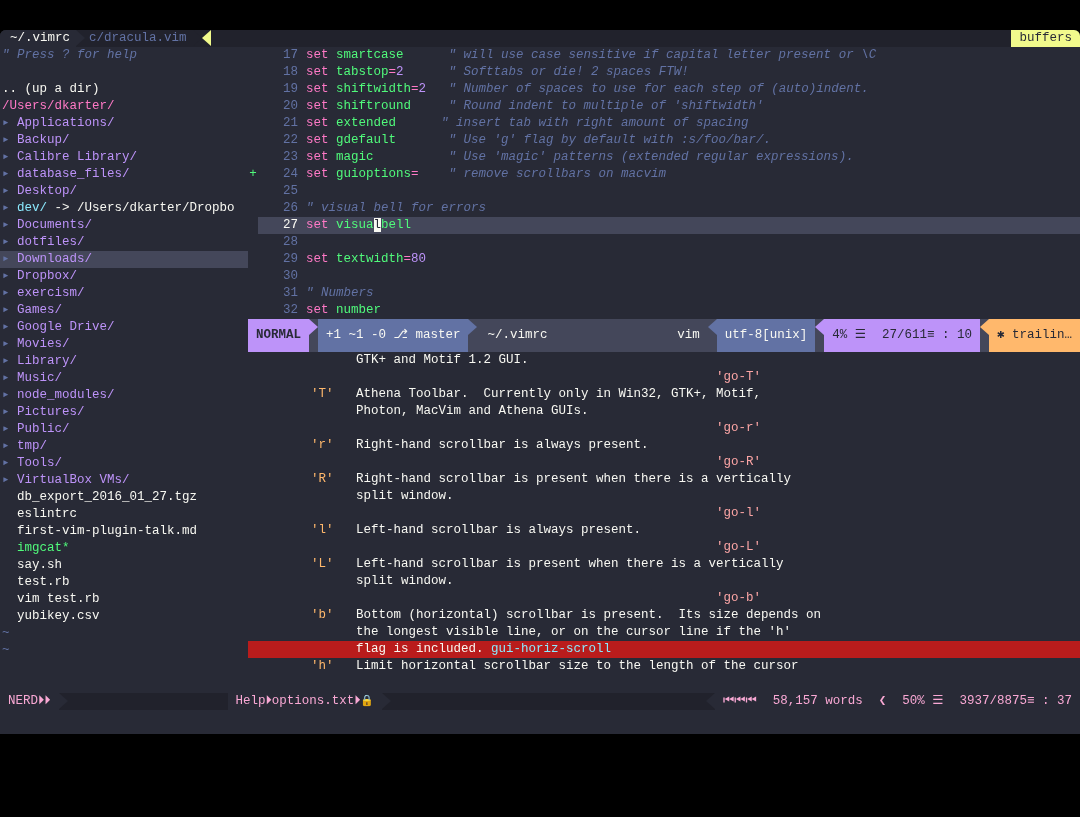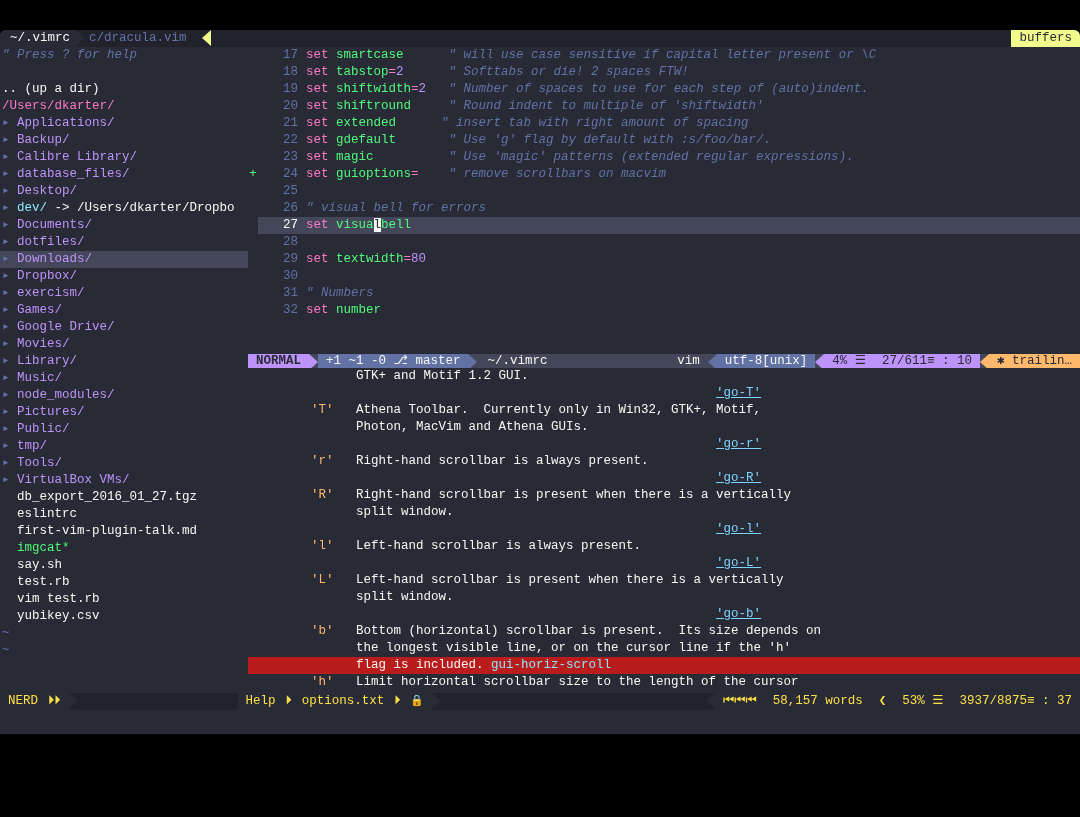--- a/index.html
+++ b/index.html
@@ -80,51 +80,51 @@
   color: #f8f8f2;
   padding: 0;
 }
 .sidebar .line { padding: 0 2px; white-space: pre; }
 .comment { color: #6272a4; font-style: italic; }
 .magenta { color: #ff79c6; }
 .green { color: #50fa7b; }
 .purple { color: #bd93f9; }
 .orange { color: #ffb86c; }
 .cyan { color: #8be9fd; }
-.yellow { color: #7dd3fc; text-decoration: underline; }
+.yellow { color: #fca5a5; }
 .fg { color: #f8f8f2; }
 .tri { color: #6272a4; }
 .main {
   flex: 1;
   display: flex;
   flex-direction: column;
 }
 .editor { background: #282a36; }
 .edline { display: flex; white-space: pre; }
 .gutter { width: 48px; text-align: right; padding-right: 8px; color: #6272a4; }
 .gutter.cur { color: #f8f8f2; background: #44475a; }
 .edline.cur .code { background: #44475a; flex: 1; }
 .sign { width: 10px; color: #50fa7b; text-align: center; }
 .code { flex: 1; }
 .cursor-block { background: #f8f8f2; color: #282a36; }
-.statusline { display: flex; height: 14px; background: #44475a; color: #f8f8f2; font-size: 12.5px; margin-top: 35px; }
+.statusline { display: flex; height: 33px; background: #44475a; color: #f8f8f2; font-size: 12.5px; }
 .sl-seg { padding: 0 8px; display: flex; align-items: center; }
 .sl-normal { background: #bd93f9; color: #282a36; font-weight: bold; }
 .sl-git { background: #6272a4; color: #f8f8f2; }
 .sl-file { padding: 0 10px; }
 .sl-ft { margin-left: auto; }
 .sl-enc { background: #6272a4; color: #f8f8f2; }
 .sl-pos { background: #bd93f9; color: #282a36; }
 .sl-trail { background: #ffb86c; color: #282a36; }
 .sl-sep-r { width: 0; height: 0; border-top: 8.5px solid transparent; border-bottom: 8.5px solid transparent; }
 .helppane { background: #282a36; color: #f8f8f2; flex: 1; }
 .helppane .hline { white-space: pre; padding-left: 48px; }
 .helppane .hl { background: #b91c1c; display: block; }
 .bottombar { display: flex; height: 17px; background: #21222c; color: #6272a4; }
-.bbtab { background: #282a36; color: #fde047; padding: 0 8px; display: flex; align-items: center; gap: 10px; }
+.bbtab { background: #282a36; color: #f9a8d4; padding: 0 8px; display: flex; align-items: center; gap: 0; }
 .bb-right { margin-left: auto; display: flex; }
 .lock { display: inline-block; font-size: 11px; }
 .tilde { color: #6272a4; padding-left: 2px; }
 .dl-hi { background: #44475a; }
 </style>
 </head>
 <body>
 
 <div class="window">
 
@@ -264,17 +264,17 @@
         <span>options.txt</span> 
         <span>⏵</span> 
         <span class="lock">🔒</span>
       </div>
     <div class="arrow-r" style="border-left-color:#282a36;"></div>
     <div class="bb-right">
       <div style="width:0;height:0;border-top:8.5px solid transparent;border-bottom:8.5px solid transparent;border-right:9px solid #282a36;"></div>
       <div class="bbtab">⏮⏮⏮</div>
       <div class="bbtab">58,157 words</div>
       <div class="bbtab">❮</div>
-      <div class="bbtab">53% ☰</div>
+      <div class="bbtab">50% ☰</div>
       <div class="bbtab">3937/8875≡ : 37</div>
     </div>
   </div>
 </div>
 
 </body></html>

